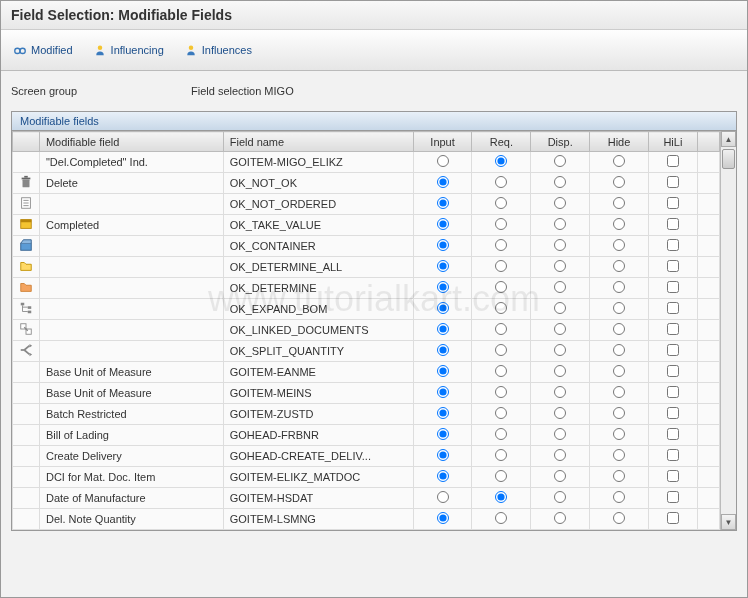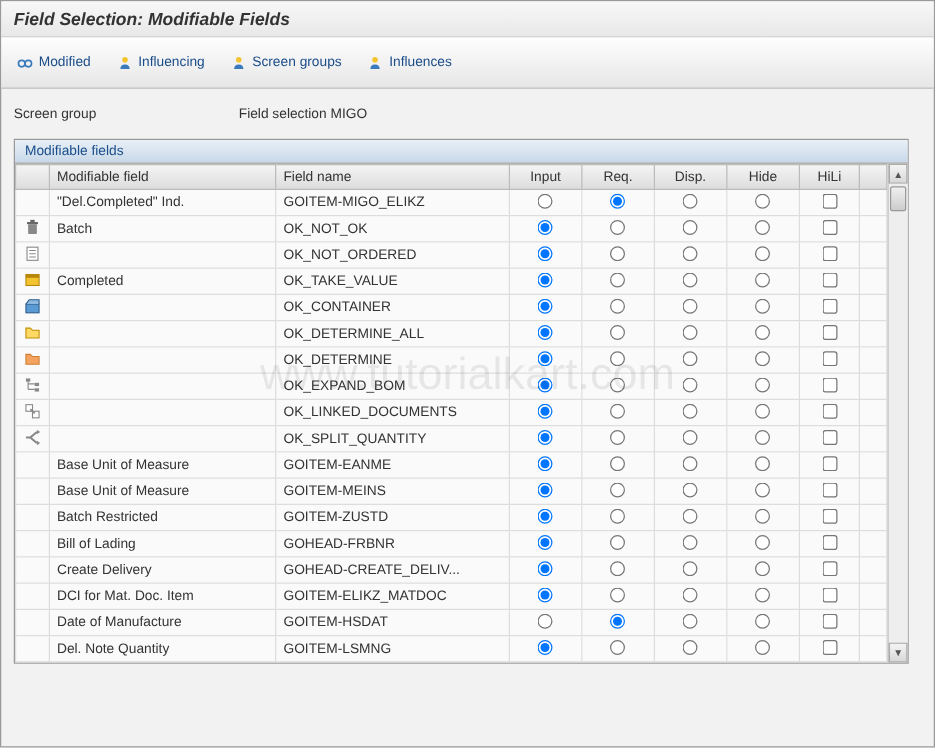--- a/index.html
+++ b/index.html
@@ -13,21 +13,20 @@
       overflow: hidden;
       border: 1px solid #999;
       position: relative;
     }
     .title-bar {
       background: linear-gradient(to bottom, #f8f8f8, #e8e8e8);
       border-bottom: 1px solid #ccc;
       padding: 6px 10px;
       font-size: 14px;
       font-weight: bold;
-      font-style: italic;
       color: #333;
     }
     .toolbar {
       background: linear-gradient(to bottom, #fefefe, #e6e6e6);
       border-bottom: 1px solid #bbb;
       padding: 10px 6px;
       display: flex;
       gap: 8px;
     }
     .toolbar-btn {
@@ -42,21 +41,21 @@
       color: #1a4d8a;
     }
     .toolbar-icon {
       width: 14px;
       height: 14px;
       display: inline-flex;
       align-items: center;
       justify-content: center;
     }
     .content-area {
-      padding: 14px 20px 8px 10px;
+      padding: 14px 10px 8px 10px;
     }
     .form-row {
       display: flex;
       margin-bottom: 14px;
       font-size: 11px;
     }
     .form-label {
       width: 180px;
       color: #333;
     }
@@ -194,29 +193,20 @@
     </span>
     <span>Influencing</span>
   </button>
   <button class="toolbar-btn">
     <span class="toolbar-icon">
       <svg viewBox="0 0 16 16" width="12" height="12">
           <circle cx="8" cy="5" r="3" fill="#f4c430"></circle>
           <path d="M3 15 Q3 10 8 10 Q13 10 13 15" fill="#3a7abd"></path>
         </svg>
     </span>
-    <span>Screen groups</span>
-  </button>
-  <button class="toolbar-btn">
-    <span class="toolbar-icon">
-      <svg viewBox="0 0 16 16" width="12" height="12">
-          <circle cx="8" cy="5" r="3" fill="#f4c430"></circle>
-          <path d="M3 15 Q3 10 8 10 Q13 10 13 15" fill="#3a7abd"></path>
-        </svg>
-    </span>
     <span>Influences</span>
   </button>
 </div>
 
 <div class="content-area">
   <div class="form-row">
     <span class="form-label">Screen group</span>
     <span class="form-value">Field selection MIGO</span>
   </div>
 
@@ -249,21 +239,21 @@
                 <td class="col-radio"><input type="radio" name="row0" style=""></td>
                 <td class="col-check"><input type="checkbox" style=""></td>
                 <td class="col-extra"></td>
               </tr>
               <tr>
                 <td class="col-icon"><svg viewBox="0 0 16 16" width="14" height="14">
                     <rect x="4" y="5" width="8" height="9" fill="#888" rx="1"></rect>
                     <rect x="3" y="3" width="10" height="2" fill="#666"></rect>
                     <rect x="6" y="1" width="4" height="2" fill="#666"></rect>
                   </svg></td>
-                <td class="col-field">Batch</td>
+                <td class="col-field">Delete</td>
                 <td class="col-name">OK_NOT_OK</td>
                 <td class="col-radio"><input type="radio" name="row1" checked="" style=""></td>
                 <td class="col-radio"><input type="radio" name="row1" style=""></td>
                 <td class="col-radio"><input type="radio" name="row1" style=""></td>
                 <td class="col-radio"><input type="radio" name="row1" style=""></td>
                 <td class="col-check"><input type="checkbox" style=""></td>
                 <td class="col-extra"></td>
               </tr>
               <tr>
                 <td class="col-icon"><svg viewBox="0 0 16 16" width="14" height="14">

